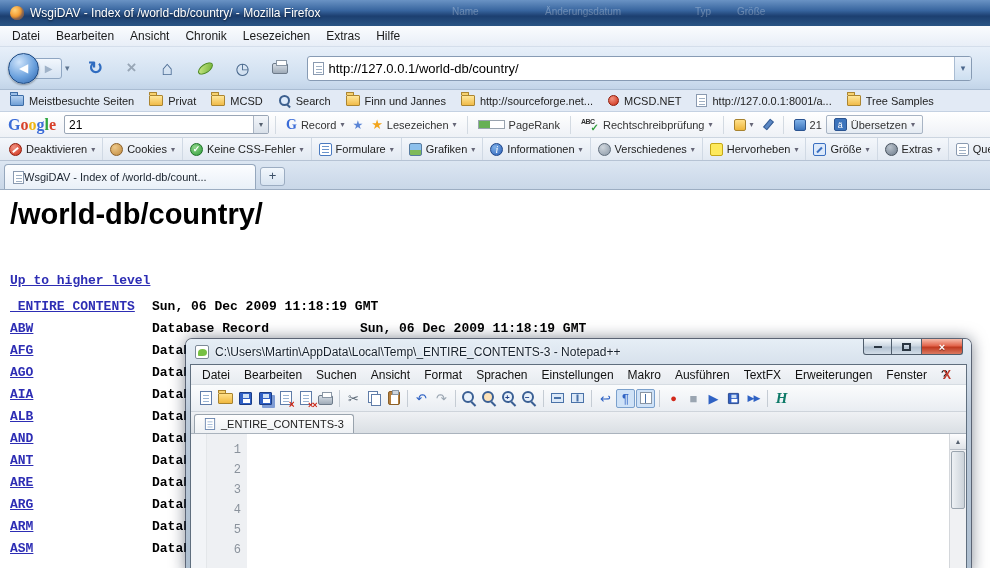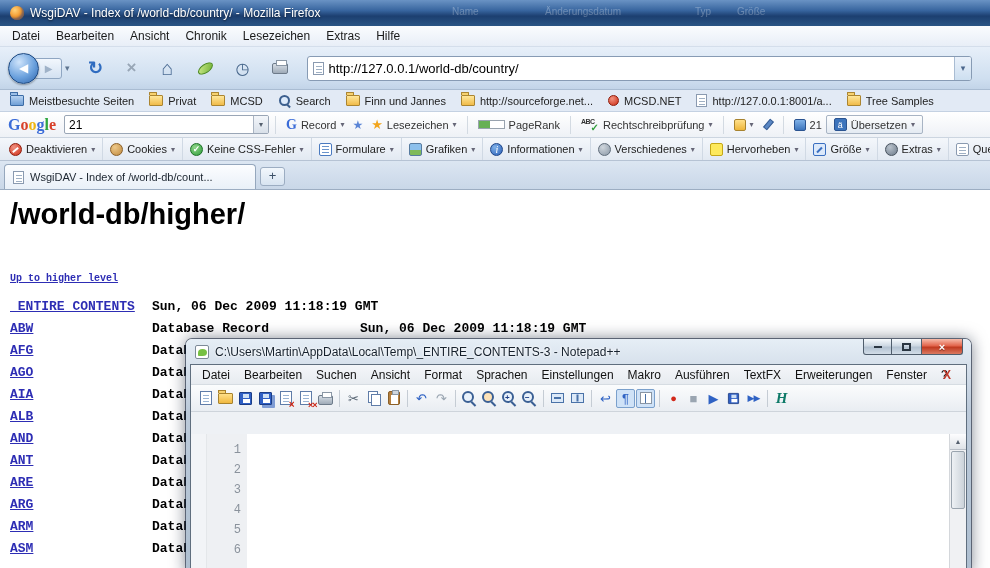--- a/index.html
+++ b/index.html
@@ -92,28 +92,28 @@
 .wd-misc{border-radius:50%;background:radial-gradient(circle at 35% 30%,#cfd6dd,#8a97a5);border:1px solid #5f6c7a}
 .wd-outline{background:#fde95c;border:1px solid #c4a718}
 .wd-resize{background:#dce9fa;border:1px solid #3a6fc0;position:relative}
 .wd-resize::after{content:"";position:absolute;left:2px;top:5px;width:7px;height:2px;background:#3a6fc0;transform:rotate(-45deg)}
 .wd-tools{border-radius:50%;background:radial-gradient(circle at 35% 30%,#b9c2cc,#6d7b8a);border:1px solid #47525e}
 .wd-source{background:#fff;border:1px solid #8a9ab0;position:relative}
 .wd-source::before{content:"";position:absolute;left:2px;top:3px;width:7px;height:1px;background:#9fb0c4;box-shadow:0 3px 0 #9fb0c4,0 6px 0 #9fb0c4}
 
 
 #ff-tabbar{top:161px;height:29px;background:linear-gradient(#dce6f2,#c9d7e8);border-bottom:1px solid #9cadc2;display:flex;align-items:flex-end;padding:0 4px;gap:4px}
-.ff-tab{width:252px;height:25px;background:linear-gradient(#fcfdff,#e9f0f8);border:1px solid #95a7bd;border-bottom:none;border-radius:4px 4px 0 0;display:flex;align-items:center;gap:6px;padding:0 8px;font-size:11px;color:#1c2530;flex:none}
+.ff-tab{width:252px;height:25px;background:linear-gradient(#fcfdff,#e9f0f8);border:1px solid #95a7bd;border-bottom:none;border-radius:4px 4px 0 0;display:flex;align-items:center;gap:0;padding:0 8px;font-size:11px;color:#1c2530;flex:none}
 .ff-tab span{overflow:hidden;white-space:nowrap}
 .newtab{width:25px;height:19px;margin-bottom:3px;border:1px solid #9cadc2;border-radius:3px;background:linear-gradient(#f2f7fc,#d8e4f1);color:#3c5068;font-size:13px;line-height:16px;text-align:center;flex:none}
 
 
 #ff-content{top:190px;height:378px;background:#fff}
 #page-heading{position:absolute;left:10px;top:8px;font-size:29px;font-weight:bold;color:#000}
-.uplink{position:absolute;left:10px;top:83px;font-family:"Liberation Mono",monospace;font-size:10px;font-weight:600;color:#2d2db4;text-decoration:underline;white-space:pre;cursor:pointer}
+.uplink{position:absolute;left:10px;top:83px;font-family:"Liberation Mono",monospace;font-size:13px;font-weight:600;color:#2d2db4;text-decoration:underline;white-space:pre;cursor:pointer}
 .listing{position:absolute;left:10px;top:105px;right:0;font-family:"Liberation Mono",monospace;font-size:13px;font-weight:600}
 .lrow{display:flex;height:22px;align-items:center}
 .cname{width:142px;color:#2d2db4;text-decoration:underline;white-space:pre;flex:none;cursor:pointer}
 .ctype{width:208px;color:#000;flex:none;white-space:pre}
 .cdate{color:#000;white-space:pre}
 
 
 #npp{position:absolute;left:186px;top:339px;width:785px;height:235px;border-radius:6px 6px 0 0;background:linear-gradient(#e6eef6,#bccada 30%,#aebfd0);box-shadow:0 0 16px rgba(10,20,40,.55),0 0 0 1px rgba(30,45,70,.6)}
 .npp-titlebar{height:25px;display:flex;align-items:center;gap:6px;padding:0 9px;font-size:12px;color:#15202c;position:relative}
 .npp-title{text-shadow:0 0 3px #fff,0 0 3px #fff;white-space:nowrap;overflow:hidden}
@@ -386,21 +386,21 @@
 
   <div id="ff-tabbar" class="band">
     <div class="ff-tab">
       <i class="ic-fav"></i>
       <span>WsgiDAV - Index of /world-db/count...</span>
     </div>
     <div class="newtab">+</div>
   </div>
 
   <div id="ff-content" class="band">
-    <div id="page-heading">/world-db/higher/</div>
+    <div id="page-heading">/world-db/country/</div>
     <a class="uplink">Up to higher level</a>
     <div class="listing">
       <div class="lrow">
           <a class="cname"> ENTIRE CONTENTS</a>
           <span class="cdate">Sun, 06 Dec 2009 11:18:19 GMT</span>
         </div>
       <div class="lrow">
           <a class="cname">ABW</a>
           <span class="ctype">Database Record</span>
           <span class="cdate">Sun, 06 Dec 2009 11:18:19 GMT</span>
@@ -556,20 +556,26 @@
       <span class="nsep"></span>
       <span class="ni red">●</span>
       <span class="ni gray">■</span>
       <span class="ni blue">▶</span>
       <span class="ni">
           <i class="ic-floppy smf"></i>
         </span>
       <span class="ni blue multi">▶▶</span>
       <span class="nsep"></span>
       <span class="ni hh">H</span>
+    </div>
+    <div class="npp-tabbar">
+      <div class="npp-tab">
+        <i class="ic-page sm"></i>
+        <span>_ENTIRE_CONTENTS-3</span>
+      </div>
     </div>
     <div class="npp-editor">
       <div class="bmargin"></div>
       <div class="lnums">
         <div>1</div>
         <div>2</div>
         <div>3</div>
         <div>4</div>
         <div>5</div>
         <div>6</div>

